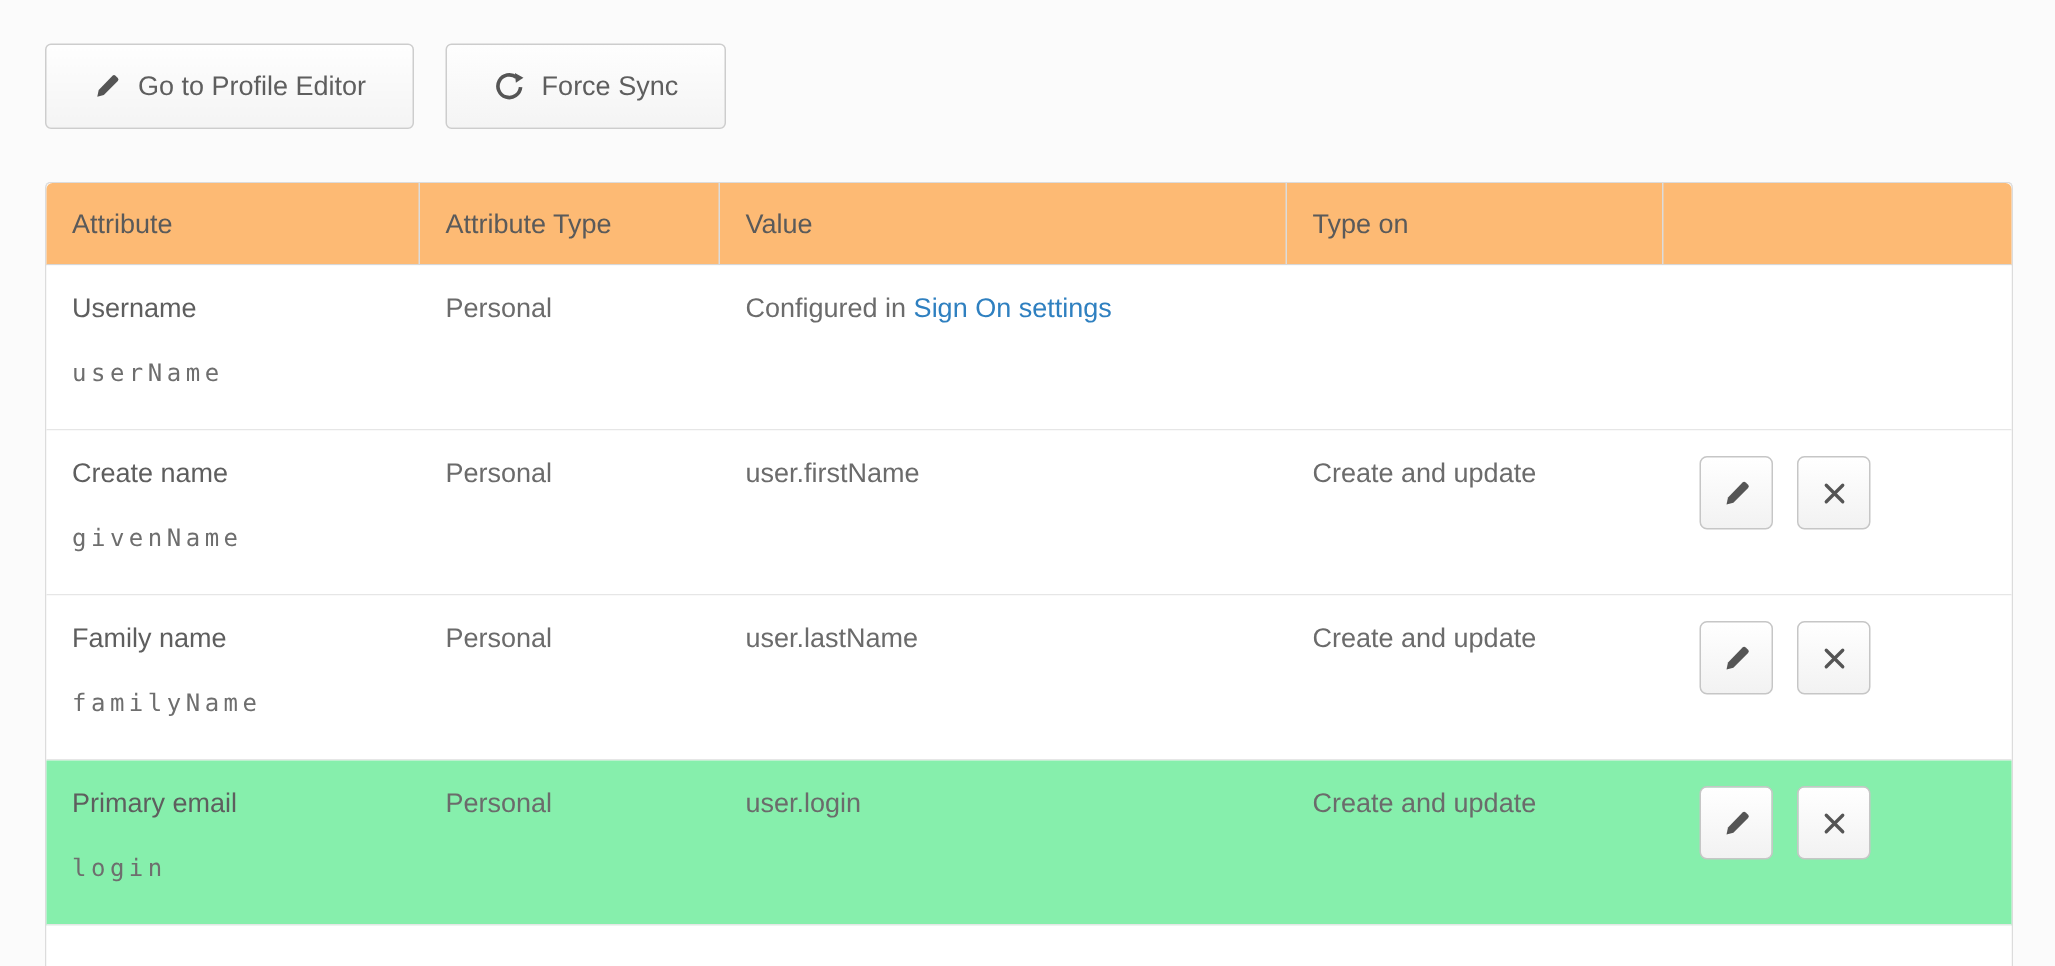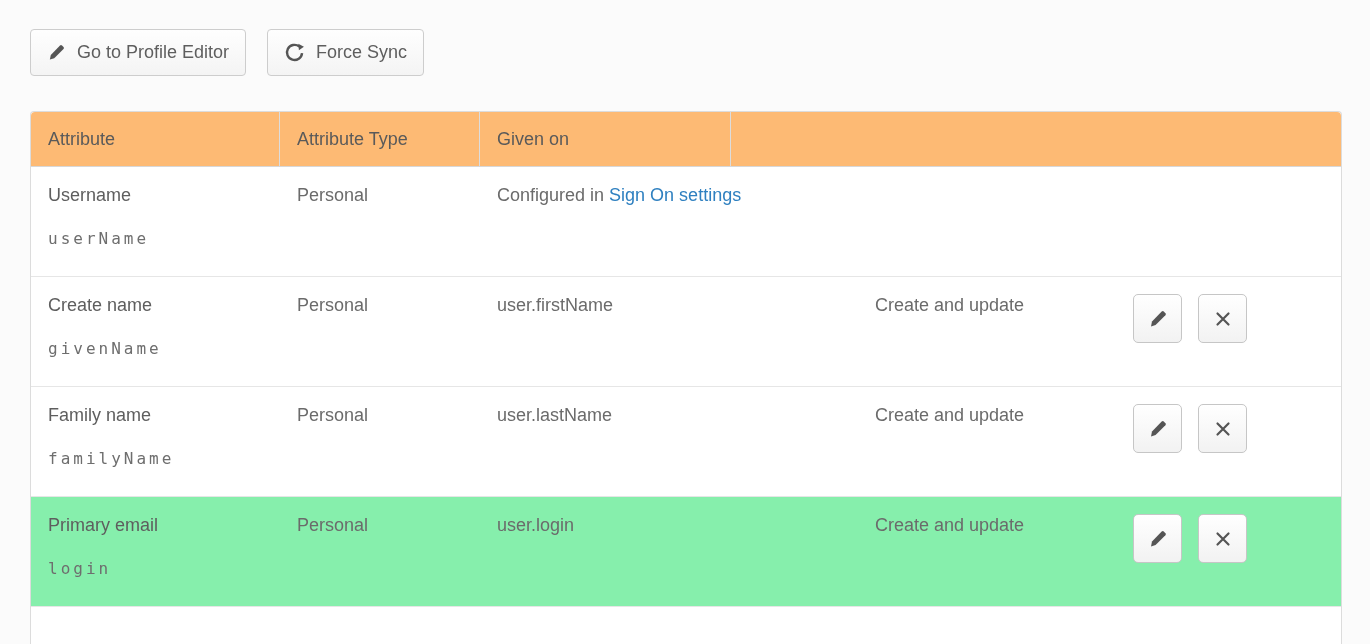--- a/index.html
+++ b/index.html
@@ -12,22 +12,22 @@
     font-family: "Liberation Sans", sans-serif;
   }
   .page { padding: 29px 0 0 30px; }
 
   
   .toolbar { display: flex; gap: 21px; }
   .btn {
     display: inline-flex;
     align-items: center;
     gap: 11px;
-    height: 47px;
-    padding: 0 16px;
+    height: 57px;
+    padding: 0 31px;
     border: 1px solid #cdcdcd;
     border-radius: 4px;
     background: linear-gradient(#fefefe, #f4f4f4);
     color: #5e5e5e;
     font-size: 18px;
     font-family: "Liberation Sans", sans-serif;
     cursor: pointer;
     box-sizing: border-box;
   }
   .btn svg { flex: 0 0 auto; }
@@ -136,21 +136,22 @@
       </span>
       <span>Force Sync</span>
     </button>
   </div>
 
   <div class="attr-table">
 
     <div class="thead">
       <div class="th c1">Attribute</div>
       <div class="th c2">Attribute Type</div>
-      <div class="th c4">Given on</div>
+      <div class="th c3">Value</div>
+      <div class="th c4">Type on</div>
       <div class="th c5"></div>
     </div>
 
     <div class="row">
       <div class="td c1">
         <div class="attr-label">Username</div>
         <div class="attr-key">userName</div>
       </div>
       <div class="td c2">Personal</div>
       <div class="td c3"><span>Configured in </span><a class="link">Sign On settings</a></div>

